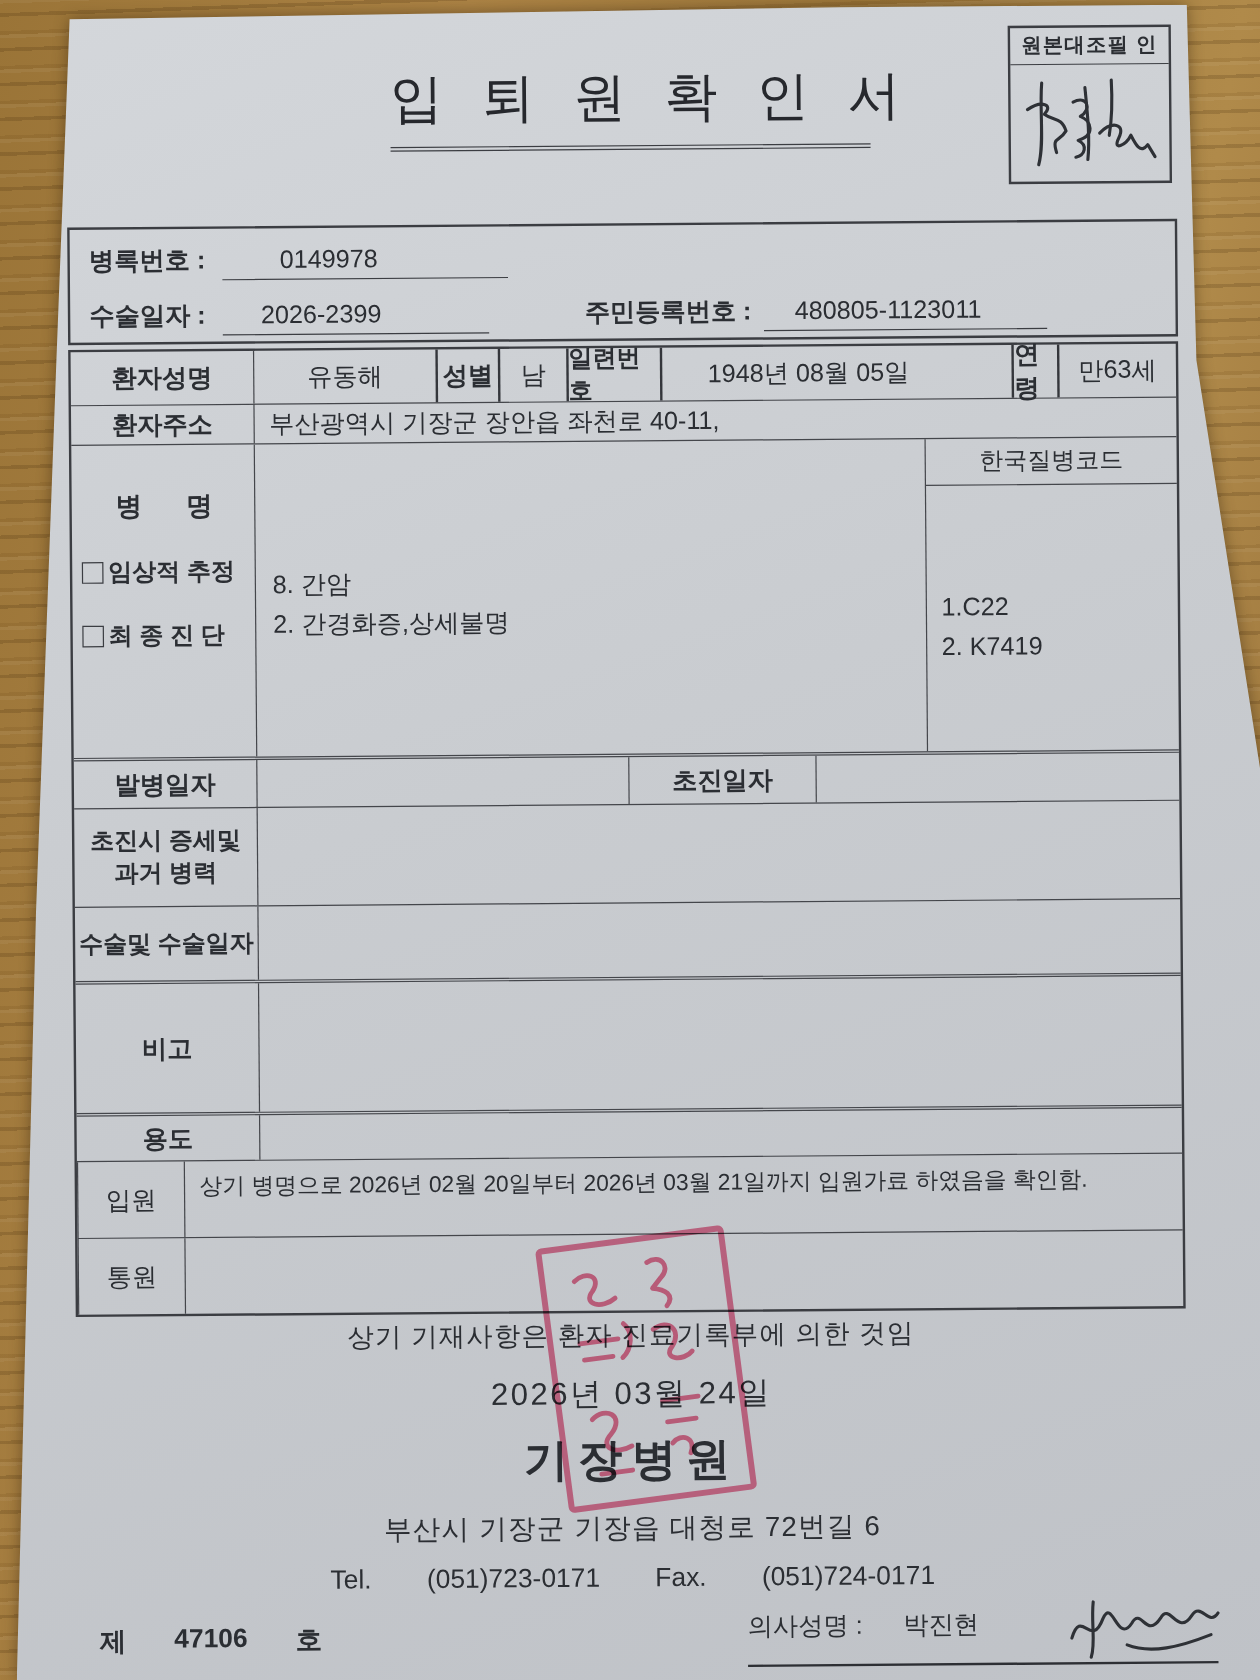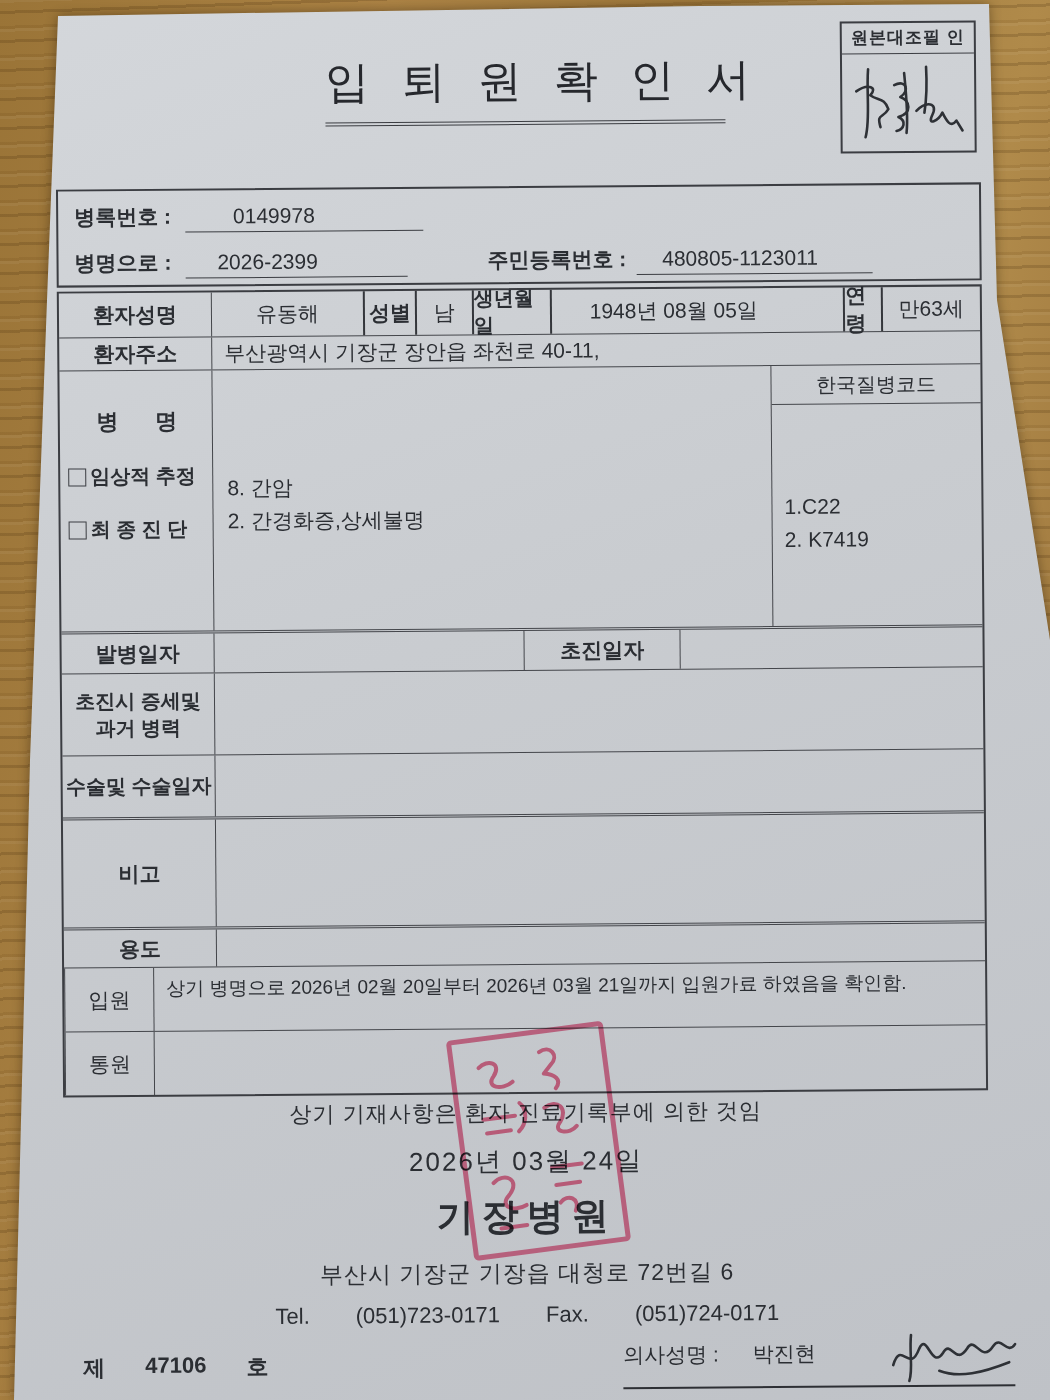--- a/index.html
+++ b/index.html
@@ -129,35 +129,35 @@
           <path d="M70,54 C80,44 92,46 86,58 C80,70 92,64 96,56 C100,64 104,72 110,64 L116,74"></path>
         </svg>
       </div>
 
       <div class="numbox">
         <div class="num-line" style="top:12px;">
           <span class="lbl">병록번호 :</span>
           <span class="uval" style="margin-left:14px;min-width:190px;">0149978</span>
         </div>
         <div class="num-line" style="top:58px;">
-          <span class="lbl">병명으로 :</span>
+          <span class="lbl">수술일자 :</span>
           <span class="uval" style="margin-left:14px;min-width:190px;padding-left:32px;">2026-2399</span>
           <span class="lbl" style="margin-left:80px;">주민등록번호 :</span>
           <span class="uval" style="margin-left:10px;min-width:210px;padding-left:26px;">480805-1123011</span>
         </div>
       </div>
 
       <div class="mtable">
 
         <div class="row r1">
           <div class="c w-label lab">환자성명</div>
           <div class="c" style="width:155px;">유동해</div>
           <div class="c thick lab" style="width:55px;">성별</div>
           <div class="c" style="width:56px;">남</div>
-          <div class="c thick lab" style="width:82px;font-size:20px;">생년월일</div>
+          <div class="c thick lab" style="width:82px;font-size:20px;">일련번호</div>
           <div class="c" style="width:248px;">1948년 08월 05일</div>
           <div class="c thick lab" style="width:40px;margin-left:48px;">연령</div>
           <div class="c agecell">
             <span>만</span>
             <span>63</span>
             <span>세</span>
           </div>
         </div>
 
         <div class="row r2">

